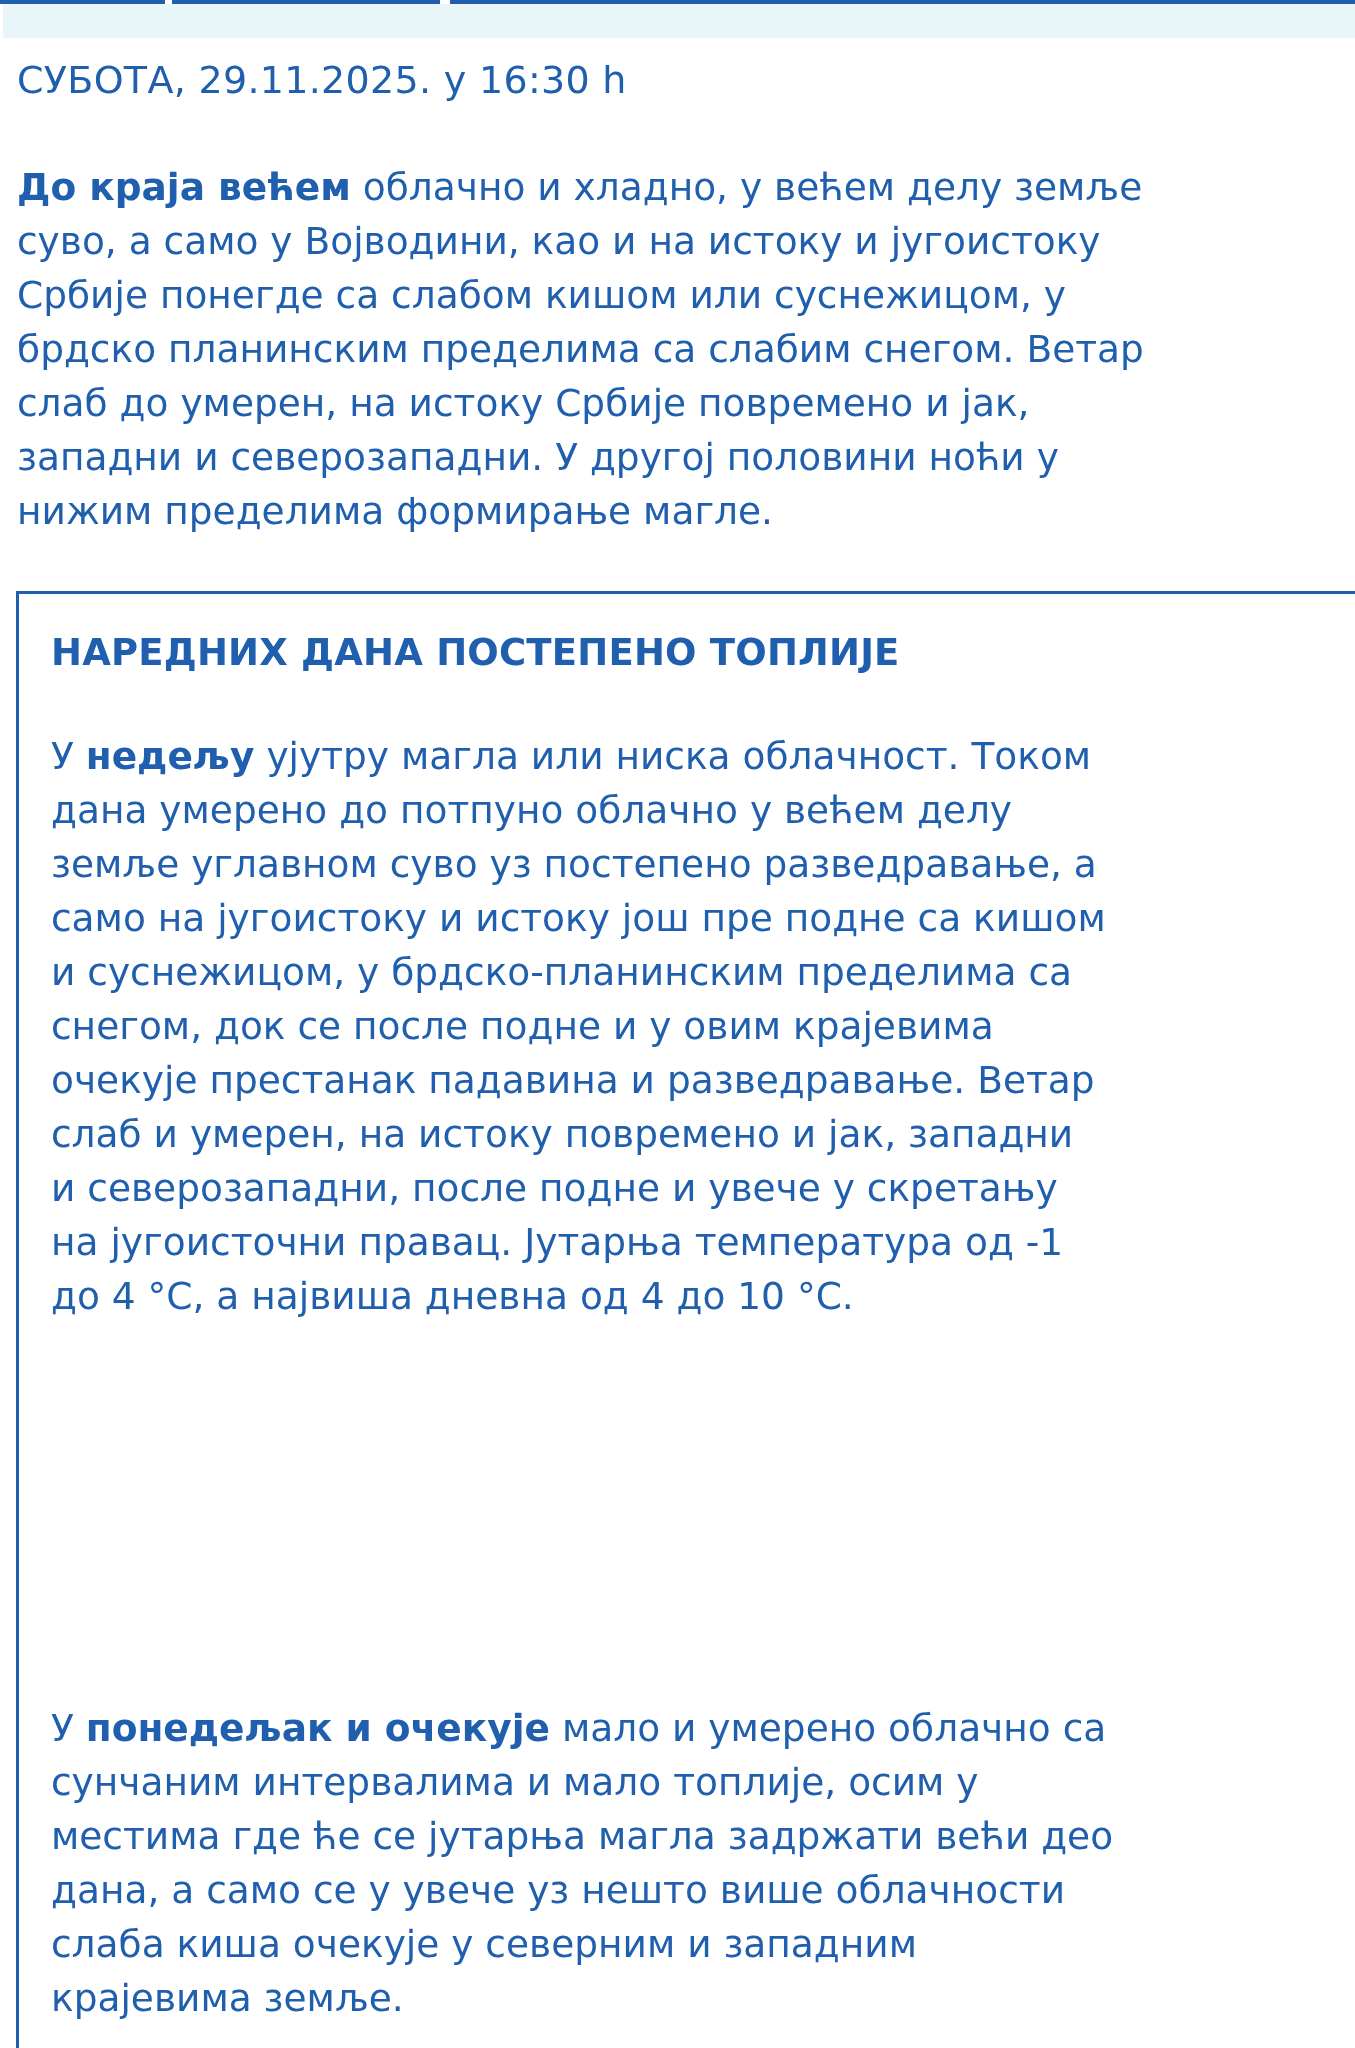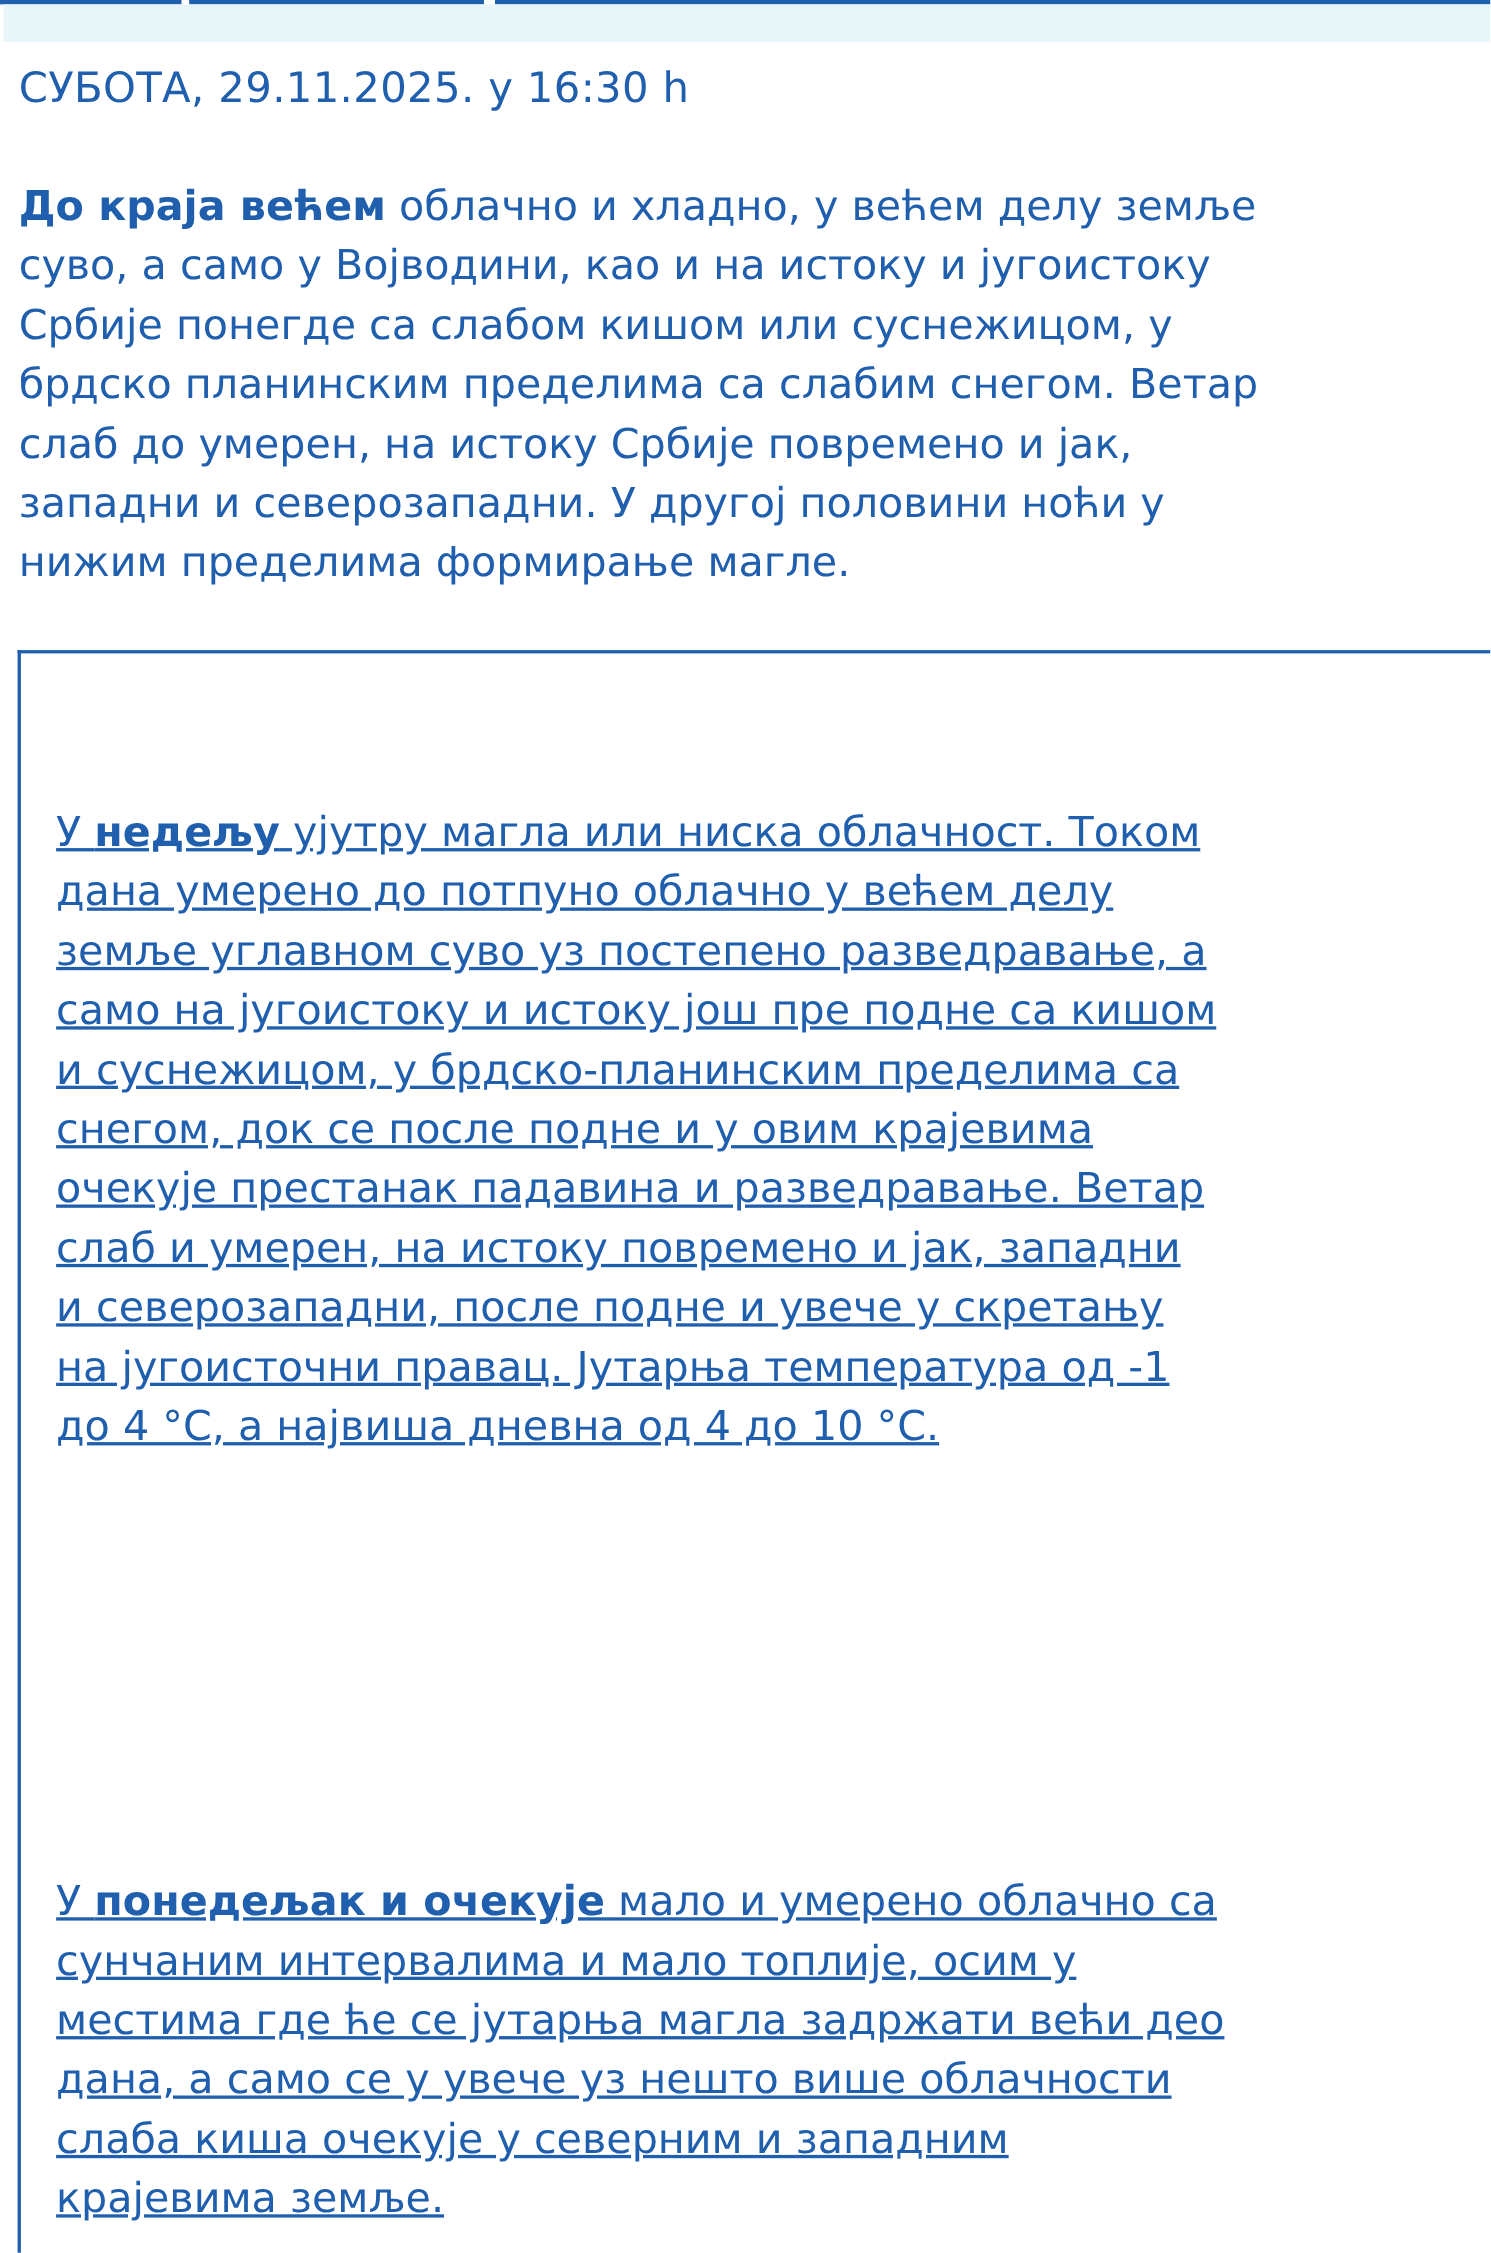--- a/index.html
+++ b/index.html
@@ -23,21 +23,21 @@
     .outlook-box {
       position: absolute; left: 16px; top: 591px; width: 1339px; height: 1470px;
       border-left: 3px solid #1f5fae; border-top: 3px solid #1f5fae; box-sizing: border-box;
     }
     .outlook-title {
       position: absolute; left: 32px; top: 35px; margin: 0;
       font-size: 37px; font-weight: bold; line-height: 48px; white-space: nowrap; letter-spacing: 0.2px;
     }
     .outlook-p {
       position: absolute; left: 32px; margin: 0; width: 1300px;
-      font-size: 37.5px; line-height: 54px; white-space: pre-line; text-decoration: underline;
+      font-size: 37.5px; line-height: 54px; white-space: pre-line;
     }
     .p1 { top: 135px; }
     .p2 { top: 1107px; }
   </style>
 </head>
 <body>
 
 <div class="topnav">
   <div class="tab" style="left:0;width:165px;"></div>
   <div class="tab" style="left:172px;width:268px;"></div>
@@ -49,20 +49,21 @@
 
 <p class="intro"><b>До краја већем</b><span> облачно и хладно, у већем делу земље
 суво, а само у Војводини, као и на истоку и југоистоку
 Србије понегде са слабом кишом или суснежицом, у
 брдско планинским пределима са слабим снегом. Ветар
 слаб до умерен, на истоку Србије повремено и јак,
 западни и северозападни. У другој половини ноћи у
 нижим пределима формирање магле.</span></p>
 
 <div class="outlook-box">
+  <h3 class="outlook-title">НАРЕДНИХ ДАНА ПОСТЕПЕНО ТОПЛИЈЕ</h3>
 
   <p class="outlook-p p1"><span>У </span><b>недељу</b><span> ујутру магла или ниска облачност. Током
 дана умерено до потпуно облачно у већем делу
 земље углавном суво уз постепено разведравање, а
 само на југоистоку и истоку још пре подне са кишом
 и суснежицом, у брдско-планинским пределима са
 снегом, док се после подне и у овим крајевима
 очекује престанак падавина и разведравање. Ветар
 слаб и умерен, на истоку повремено и јак, западни
 и северозападни, после подне и увече у скретању

